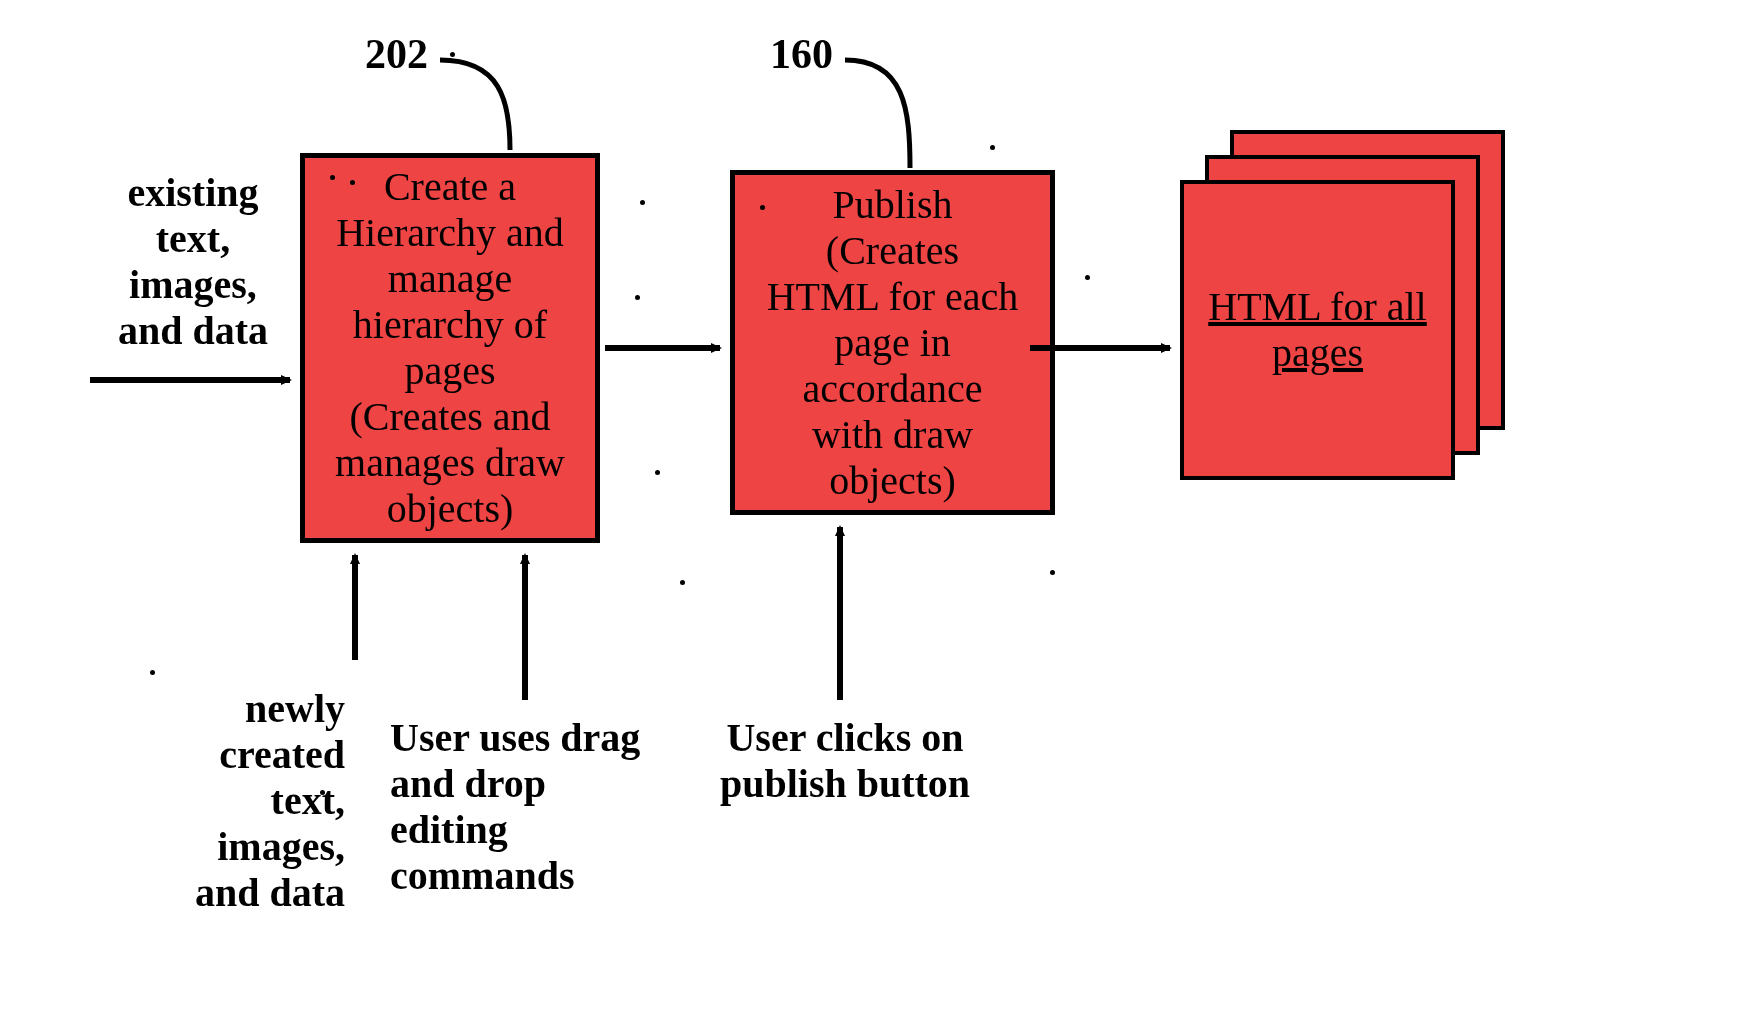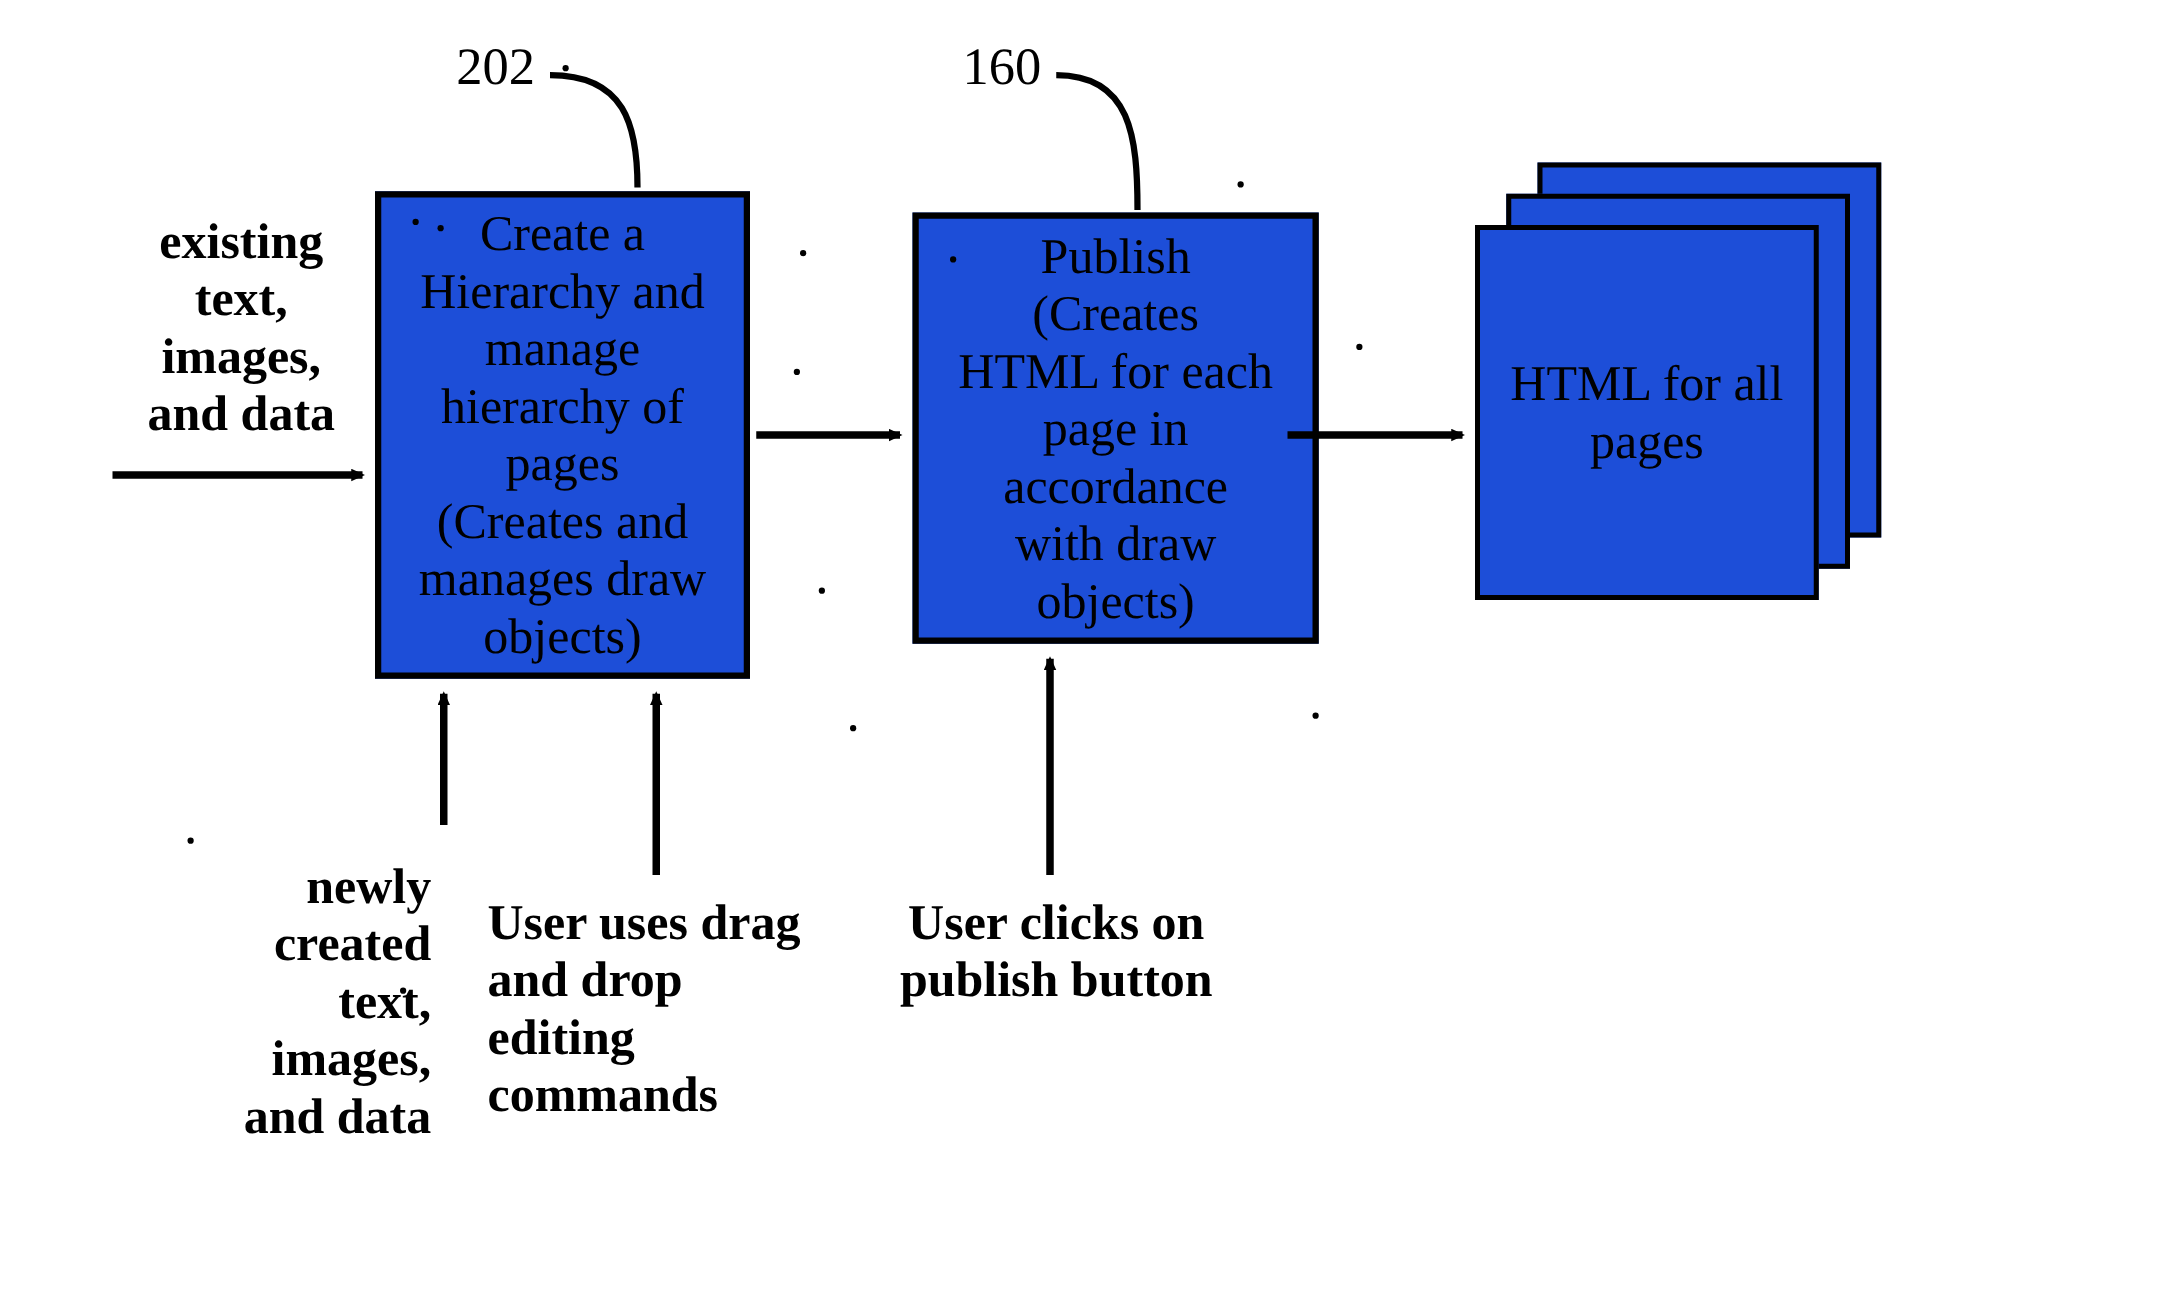--- a/index.html
+++ b/index.html
@@ -10,42 +10,42 @@
     color: #000;
   }
   .canvas {
     position: relative;
     width: 1737px;
     height: 1034px;
   }
   .box {
     position: absolute;
     border: 5px solid #000;
-    background: #1d4ed8;
+    background: #ef4444;
     text-align: center;
     display: flex;
     align-items: center;
     justify-content: center;
     padding: 6px 10px;
     box-sizing: border-box;
     font-size: 40px;
     line-height: 1.15;
   }
   .label {
     position: absolute;
     font-size: 40px;
     line-height: 1.15;
     text-align: center;
     white-space: pre-line;
     font-weight: bold;
   }
   .ref {
     position: absolute;
     font-size: 42px;
-    font-weight: normal;
+    font-weight: bold;
   }
   svg.overlay {
     position: absolute;
     left: 0; top: 0;
     width: 1737px;
     height: 1034px;
     pointer-events: none;
   }
   .dot {
     position: absolute;
@@ -85,21 +85,21 @@
 HTML for each
 page in
 accordance
 with  draw
 objects)</span>
   </div>
 
   <div class="box" style="left:1230px; top:130px; width:275px; height:300px; border-width:4px;"></div>
   <div class="box" style="left:1205px; top:155px; width:275px; height:300px; border-width:4px;"></div>
   <div class="box" style="left:1180px; top:180px; width:275px; height:300px; border-width:4px;">
-    <span style="white-space:pre-line;">HTML for all
+    <span style="white-space:pre-line;text-decoration:underline;">HTML for all
 pages</span>
   </div>
 
   <div class="label" style="left:145px; top:686px; width:200px; text-align:right;">newly
 created
 text,
 images,
 and data</div>
 
   <div class="label" style="left:390px; top:715px; width:300px; text-align:left;">User uses drag

